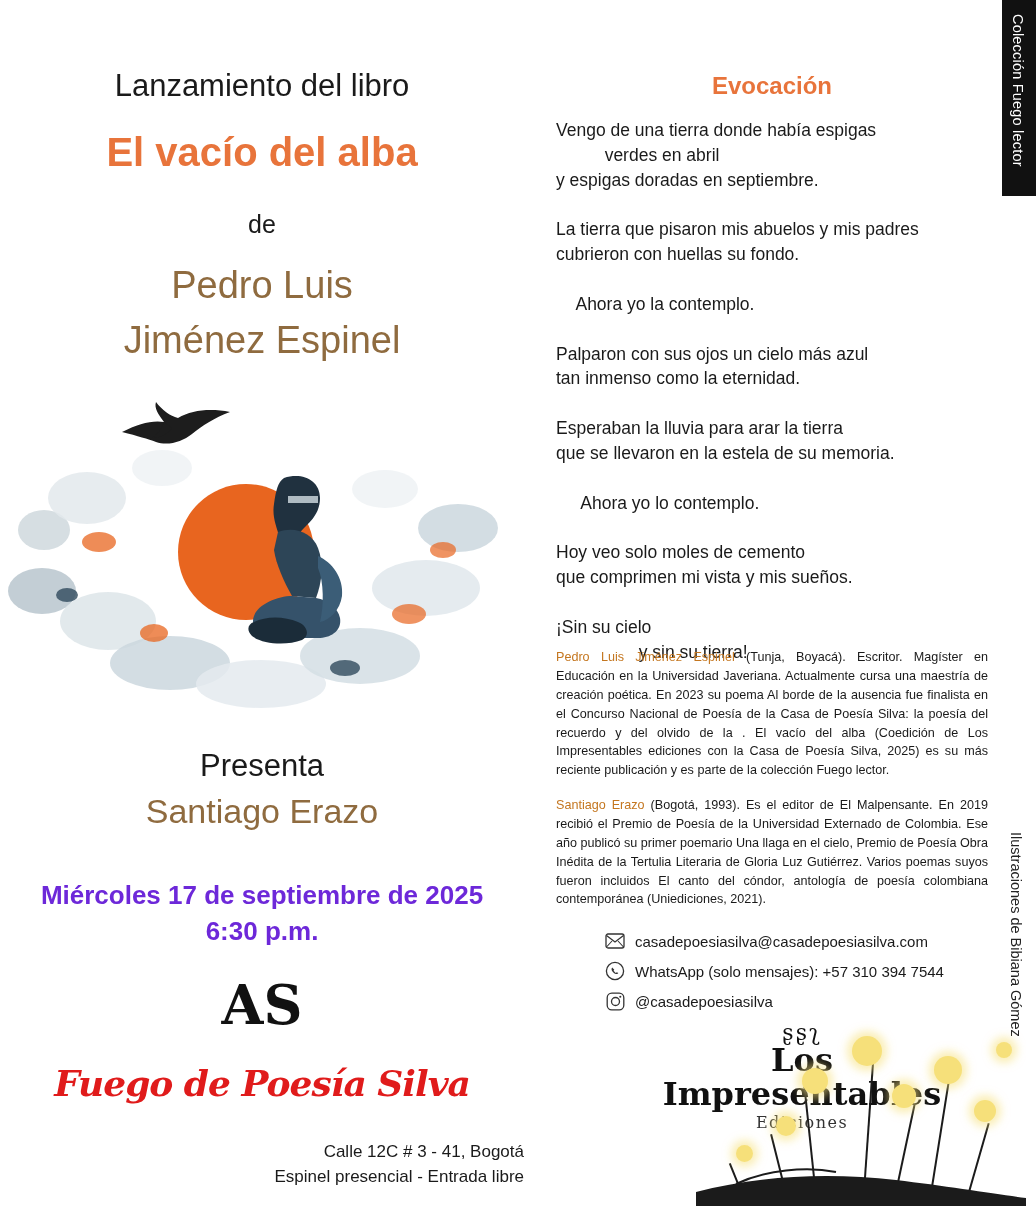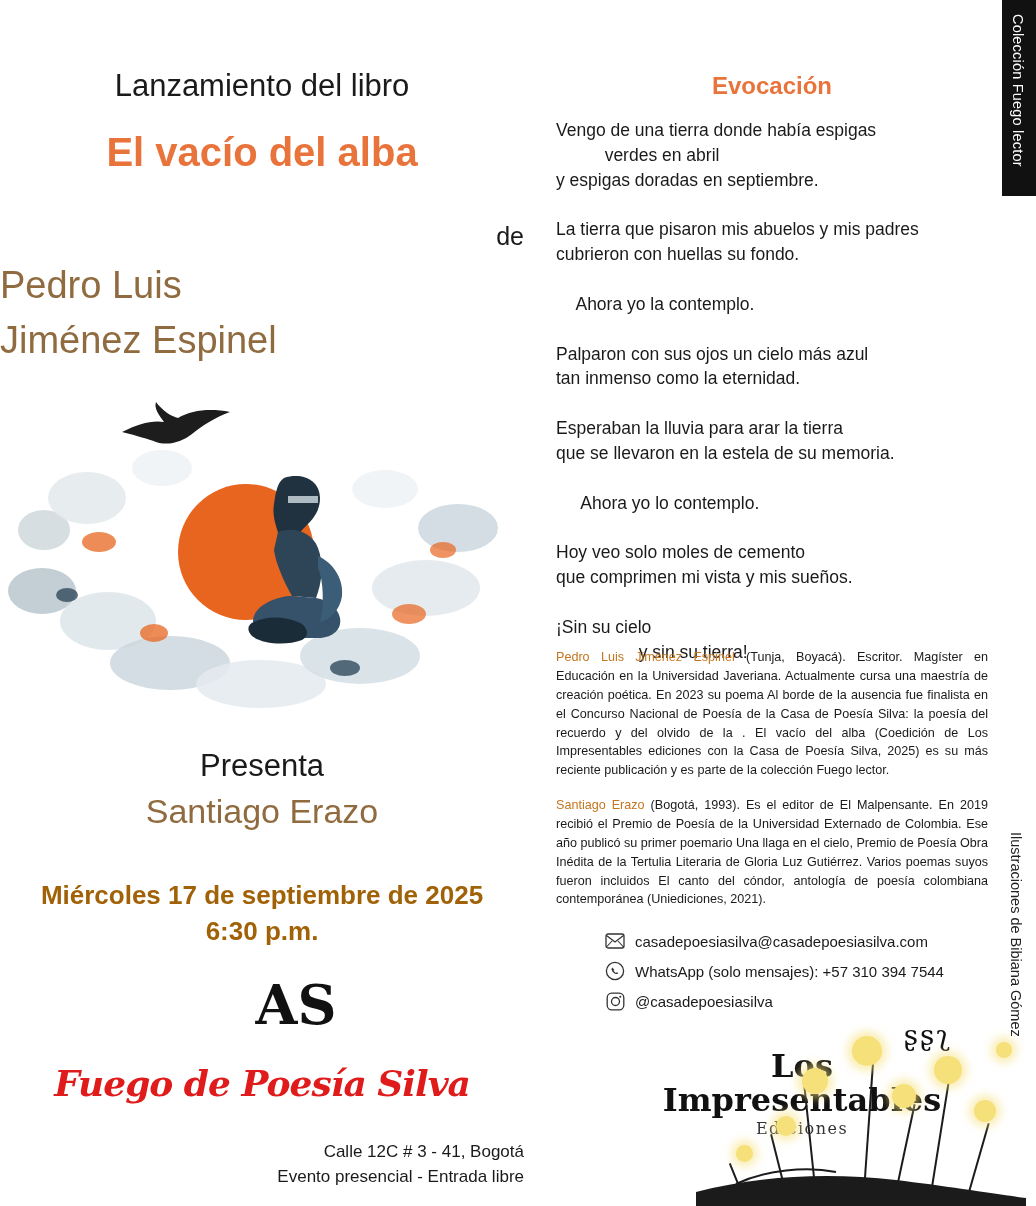--- a/index.html
+++ b/index.html
@@ -81,30 +81,31 @@
     position: absolute;
     top: 130px;
     width: 524px;
     text-align: center;
     font-size: 40px;
     font-weight: bold;
     color: #e8743b;
   }
   .de-word {
     position: absolute;
-    top: 222px;
-    width: 524px;
-    text-align: right;
+    top: 210px;
+    width: 524px;
+    text-align: center;
     font-size: 25px;
     color: #1a1a1a;
   }
   .author-name {
     position: absolute;
     top: 258px;
     width: 524px;
+    text-align: center;
     font-size: 38px;
     color: #8f6b3f;
     line-height: 1.45;
   }
 
   
   .artwork {
     position: absolute;
     left: 0;
     top: 392px;
@@ -157,36 +158,35 @@
     font-size: 34px;
     color: #8f6b3f;
   }
   .event-date {
     position: absolute;
     top: 878px;
     width: 524px;
     text-align: center;
     font-size: 26px;
     font-weight: bold;
-    color: #a16207;
+    color: #6d28d9;
     line-height: 1.38;
   }
 
   
   .casa-logo-mark {
     position: absolute;
     top: 978px;
     width: 524px;
     text-align: center;
     font-family: "DejaVu Serif", serif;
     font-size: 54px;
     line-height: 1;
     color: #111111;
     font-weight: bold;
-    padding-left: 34px;
   }
   .casa-logo-text {
     position: absolute;
     top: 1062px;
     width: 524px;
     text-align: center;
     font-family: "DejaVu Serif", serif;
     font-size: 36px;
     font-weight: bold;
     font-style: italic;
@@ -276,25 +276,24 @@
   
   .imp-logo {
     position: absolute;
     left: 96px;
     top: 1022px;
     width: 300px;
     text-align: center;
   }
   .imp-mark {
     font-family: "DejaVu Serif", serif;
-    font-size: 28px;
+    font-size: 22px;
     color: #111;
     letter-spacing: 2px;
     line-height: 1;
-    text-align: right;
   }
   .imp-name {
     font-family: "DejaVu Serif", serif;
     font-size: 32px;
     font-weight: bold;
     color: #111;
     line-height: 1.05;
   }
   .imp-sub {
     font-family: "DejaVu Serif", serif;
@@ -399,21 +398,21 @@
     <div class="event-date">
       <div>Miércoles 17 de septiembre de 2025</div>
       <div>6:30 p.m.</div>
     </div>
 
     <div class="casa-logo-mark">AS</div>
     <div class="casa-logo-text">Fuego de Poesía Silva</div>
 
     <div class="casa-address">
       <div>Calle 12C # 3 - 41, Bogotá</div>
-      <div>Evento presencial - Entrada libre</div>
+      <div>Espinel presencial - Entrada libre</div>
     </div>
   </div>
 
   <div class="right-col">
 
     <div class="poem-title">Evocación</div>
     <div class="poem-body">Vengo de una tierra donde había espigas
           verdes en abril
 y espigas doradas en septiembre.
 

